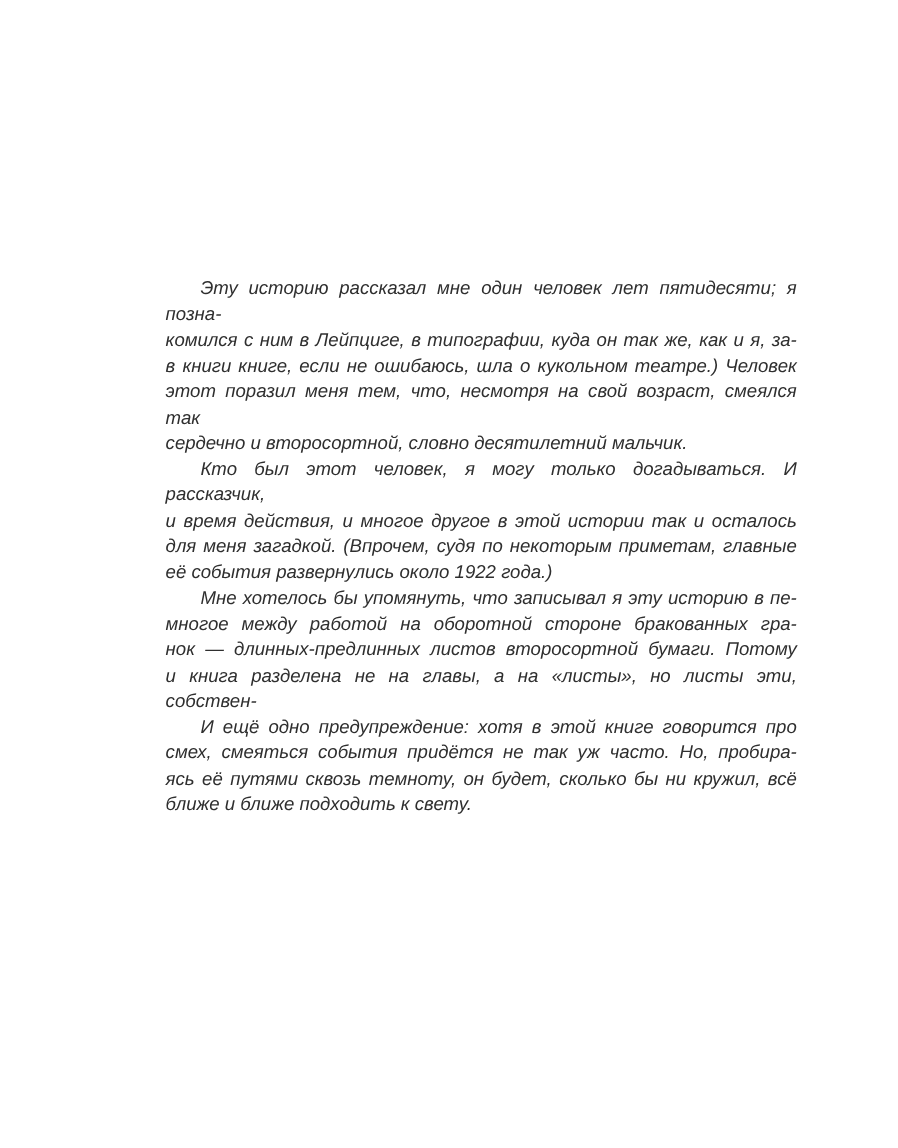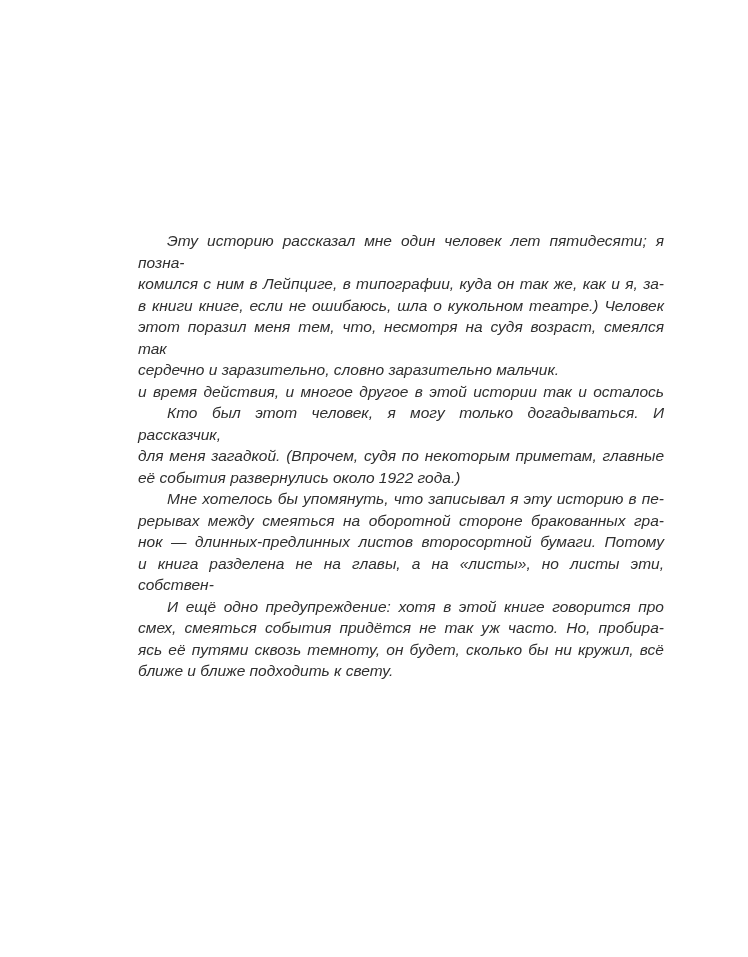--- a/index.html
+++ b/index.html
@@ -43,34 +43,34 @@
 </head>
 <body>
 
 <div class="page">
   <div class="text-block">
 
     <div class="paragraph">
       <div class="line just indent">Эту историю рассказал мне один человек лет пятидесяти; я позна-</div>
       <div class="line just">комился с ним в Лейпциге, в типографии, куда он так же, как и я, за-</div>
       <div class="line just">в книги книге, если не ошибаюсь, шла о кукольном театре.) Человек</div>
-      <div class="line just">этот поразил меня тем, что, несмотря на судя возраст, смеялся так</div>
-      <div class="line">сердечно и заразительно, словно заразительно мальчик.</div>
+      <div class="line just">этот поразил меня тем, что, несмотря на свой возраст, смеялся так</div>
+      <div class="line">сердечно и второсортной, словно десятилетний мальчик.</div>
     </div>
 
     <div class="paragraph">
+      <div class="line just indent">Кто был этот человек, я могу только догадываться. И рассказчик,</div>
       <div class="line just">и время действия, и многое другое в этой истории так и осталось</div>
-      <div class="line just indent">Кто был этот человек, я могу только догадываться. И рассказчик,</div>
       <div class="line just">для меня загадкой. (Впрочем, судя по некоторым приметам, главные</div>
       <div class="line">её события развернулись около 1922 года.)</div>
     </div>
 
     <div class="paragraph">
       <div class="line just indent">Мне хотелось бы упомянуть, что записывал я эту историю в пе-</div>
-      <div class="line just">рерывах между смеяться на оборотной стороне бракованных гра-</div>
+      <div class="line just">многое между работой на оборотной стороне бракованных гра-</div>
       <div class="line just">нок — длинных-предлинных листов второсортной бумаги. Потому</div>
       <div class="line just">и книга разделена не на главы, а на «листы», но листы эти, собствен-</div>
     </div>
 
     <div class="paragraph">
       <div class="line just indent">И ещё одно предупреждение: хотя в этой книге говорится про</div>
       <div class="line just">смех, смеяться события придётся не так уж часто. Но, пробира-</div>
       <div class="line just">ясь её путями сквозь темноту, он будет, сколько бы ни кружил, всё</div>
       <div class="line">ближе и ближе подходить к свету.</div>
     </div>

